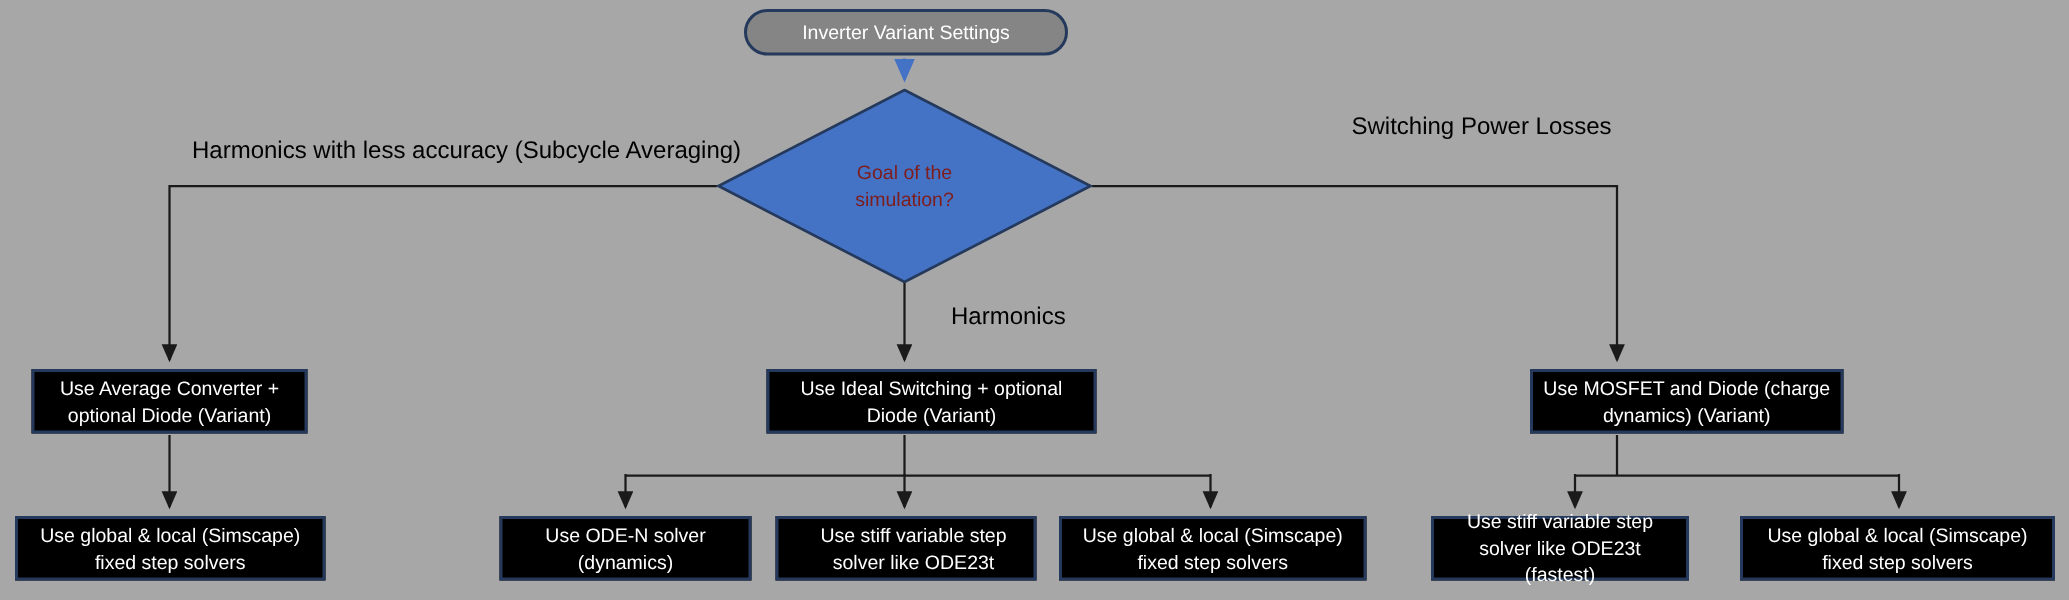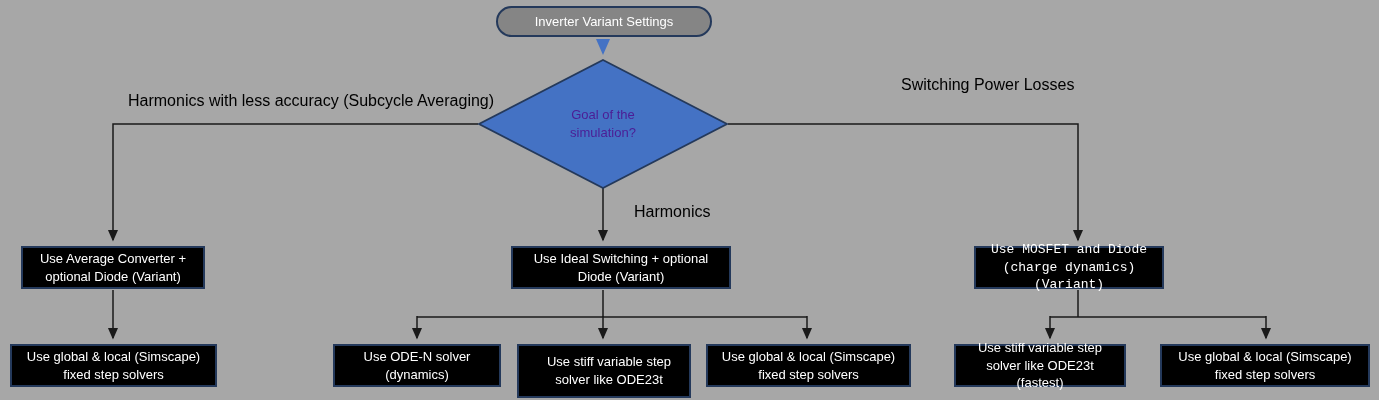--- a/index.html
+++ b/index.html
@@ -57,39 +57,39 @@
   }
   .diamond-wrap svg { position: absolute; left: 0; top: 0; }
   .diamond-label {
     position: absolute;
     left: 66px; top: 0;
     width: 120px; height: 130px;
     display: flex;
     align-items: center;
     justify-content: center;
     text-align: center;
-    color: #4c1d95;
+    color: #7f1d1d;
     font-size: 13px;
     line-height: 1.4;
   }
   .edge-label {
     position: absolute;
     color: #000000;
     font-size: 16px;
     white-space: nowrap;
     z-index: 2;
   }
   
   .b-left   { left: 21px;  top: 246px; width: 184px; height: 43px; }
   .b-center { left: 511px; top: 246px; width: 220px; height: 43px; }
-  .b-right  { left: 974px; top: 246px; width: 190px; height: 43px; font-family: Liberation Mono, monospace; }
+  .b-right  { left: 1020px; top: 246px; width: 209px; height: 43px; }
   
   .c1 { left: 10px;   top: 344px; width: 207px; height: 43px; }
   .c2 { left: 333px;  top: 344px; width: 168px; height: 43px; }
-  .c3 { left: 517px;  top: 344px; width: 174px; height: 54px; padding-left: 16px; }
+  .c3 { left: 517px;  top: 344px; width: 174px; height: 43px; padding-left: 16px; }
   .c4 { left: 706px;  top: 344px; width: 205px; height: 43px; }
   .c5 { left: 954px;  top: 344px; width: 172px; height: 43px; }
   .c6 { left: 1160px; top: 344px; width: 210px; height: 43px; }
   
   .el-left-top    { left: 128px; top: 92px; }
   .el-left-bottom { left: 130px; top: 128px; }
   .el-right       { left: 901px; top: 76px; }
   .el-center      { left: 634px; top: 203px; }
 </style>
 </head>

